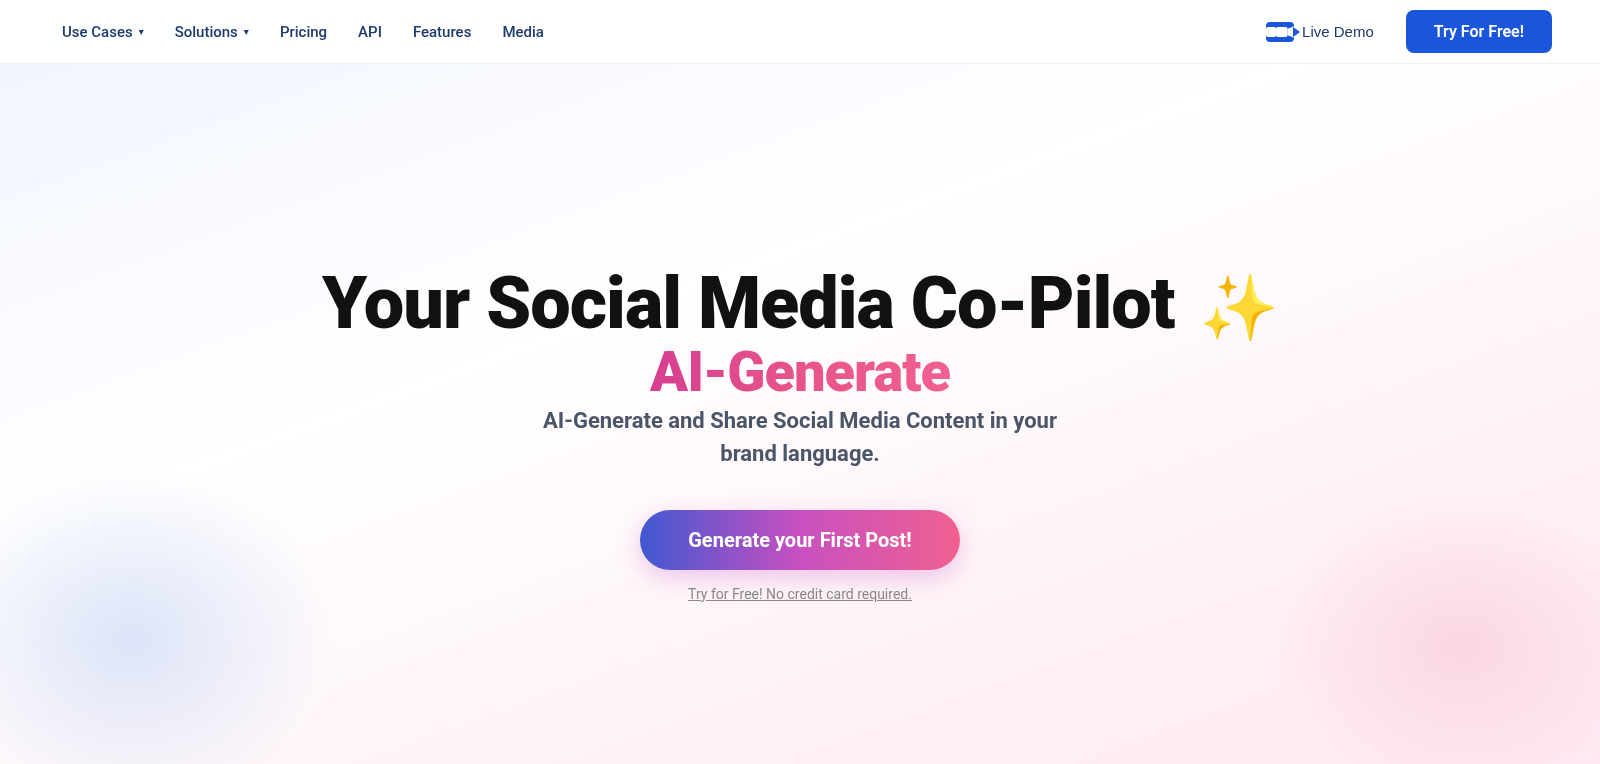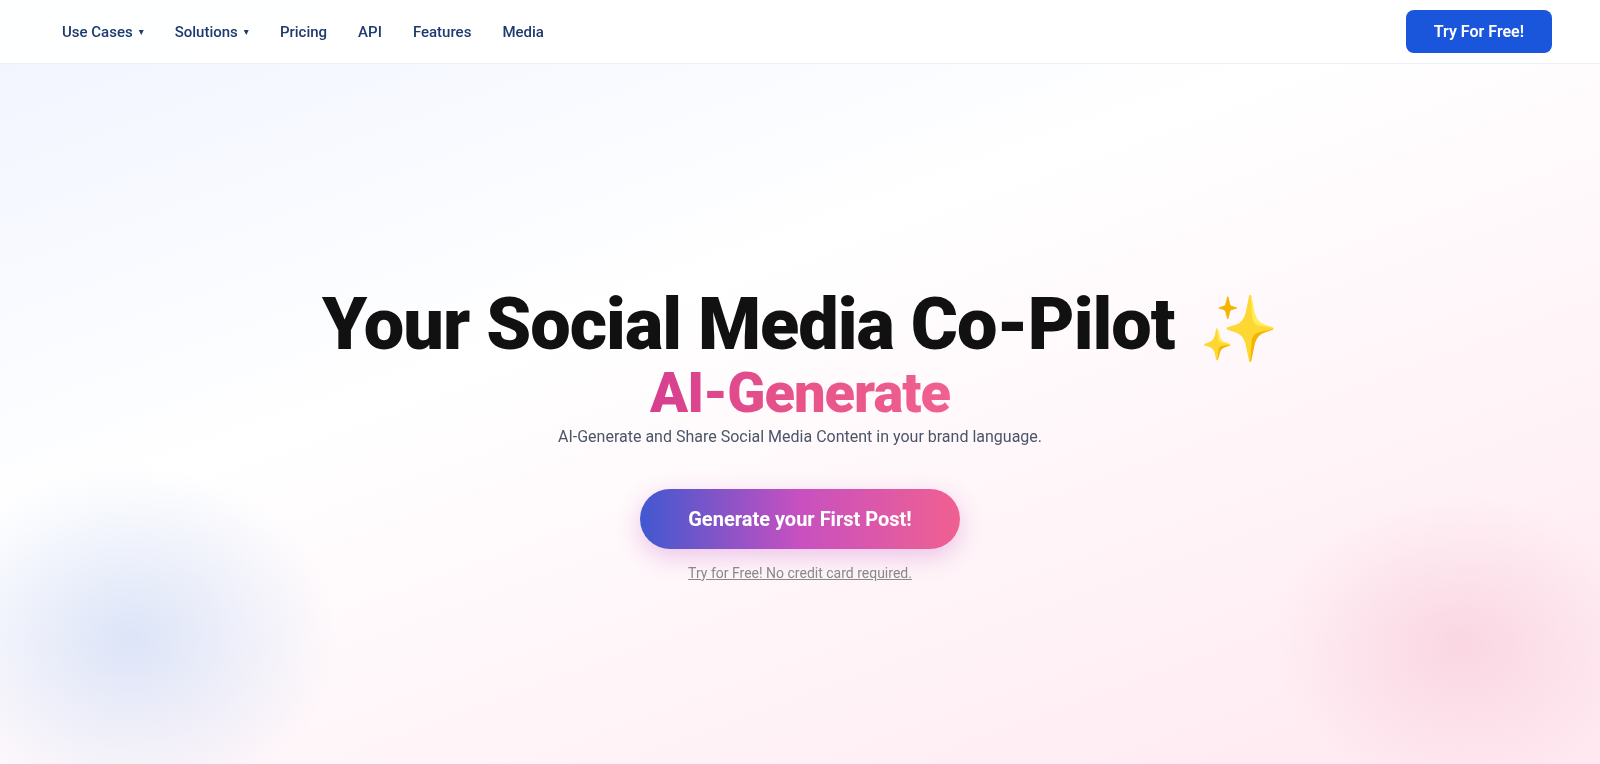--- a/index.html
+++ b/index.html
@@ -214,23 +214,23 @@
       background: linear-gradient(90deg, #d63f8f 0%, #e8548a 50%, #f06090 100%);
       -webkit-background-clip: text;
       -webkit-text-fill-color: transparent;
       background-clip: text;
       letter-spacing: -1px;
       line-height: 1.1;
       margin-bottom: 28px;
     }
 
     .hero-subtitle {
-      font-size: 16px;
+      font-size: 22px;
       color: #4a5568;
-      font-weight: 400;
+      font-weight: 700;
       margin-bottom: 40px;
       max-width: 560px;
       line-height: 1.5;
     }
 
     .hero-cta-btn {
       display: inline-block;
       padding: 18px 48px;
       font-size: 20px;
       font-weight: 700;
@@ -276,20 +276,29 @@
       </a>
       <a class="nav-link" href="#">
         <span>Features</span>
       </a>
       <a class="nav-link" href="#">
         <span>Media</span>
       </a>
     </div>
 
     <div class="nav-right">
+      <button class="live-demo-btn">
+        <span class="live-demo-icon">
+          <svg width="22" height="16" viewBox="0 0 22 16" fill="none">
+            <rect x="0" y="2" width="14" height="12" rx="2" fill="white"></rect>
+            <polygon points="14,4 22,1 22,15 14,12" fill="white"></polygon>
+          </svg>
+        </span>
+        <span>Live Demo</span>
+      </button>
       <a class="try-free-btn" href="#">Try For Free!</a>
     </div>
   </nav>
 
   <section class="hero">
     <h1>
       <span class="hero-title-line1">
         <span>Your Social Media Co-Pilot</span>
         <span class="sparkle-icon">✨</span>
       </span>

